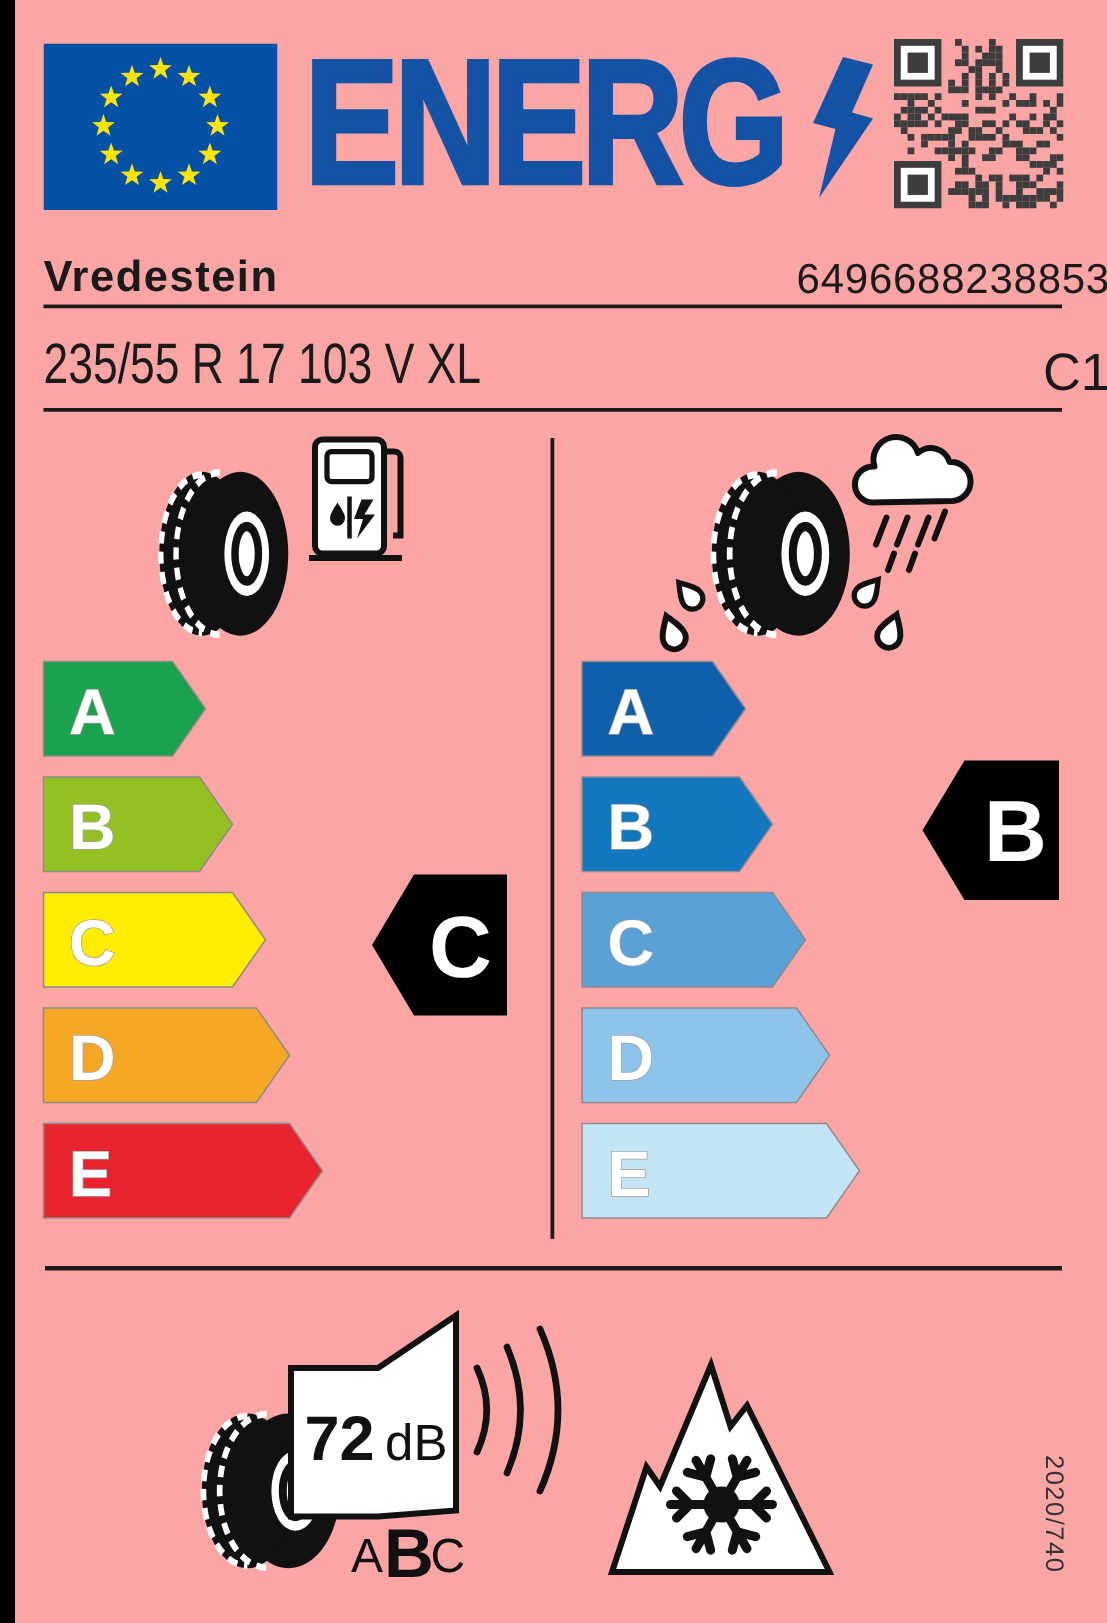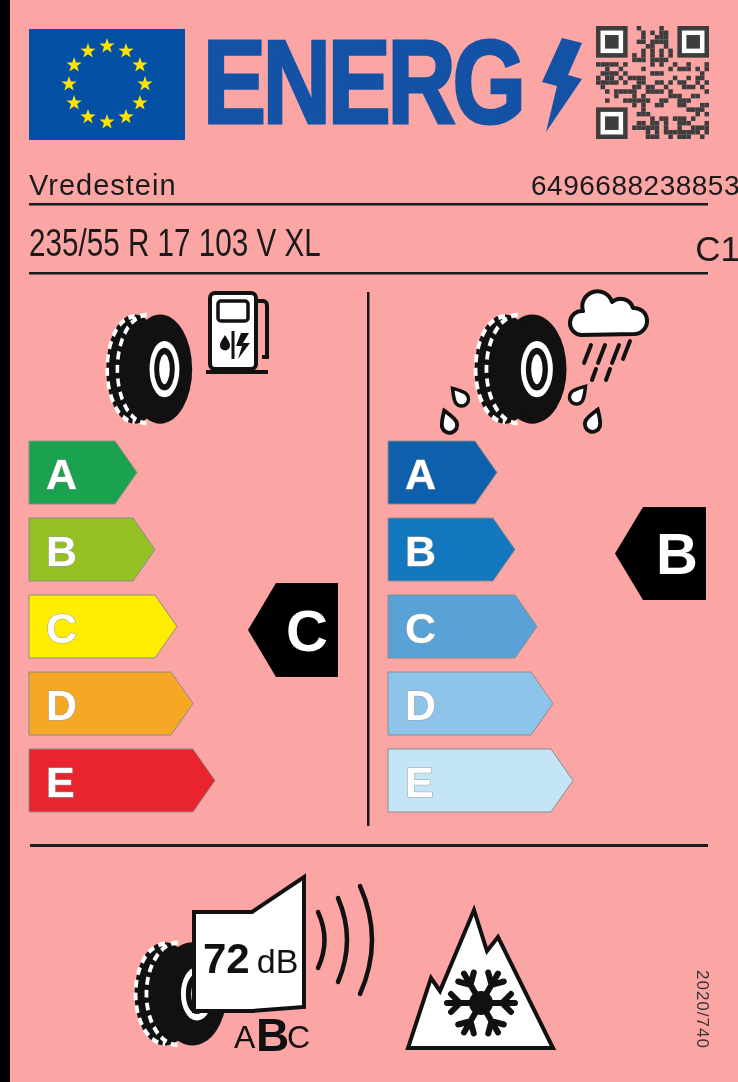--- a/index.html
+++ b/index.html
@@ -3,21 +3,21 @@
 <meta charset="utf-8">
 <style>
   html,body{margin:0;padding:0;background:#fff;}
   #label{position:relative;width:738px;height:1082px;background:#fca5a5;overflow:hidden;
          font-family:"Liberation Sans",sans-serif;padding-left:32px;}
   .abs{position:absolute;}
   #left-strip{left:0;top:0;width:10px;height:1082px;background:#000;}
   #energ{left:203px;top:28px;font-size:118px;line-height:0.92;font-weight:700;
          letter-spacing:-4px;-webkit-text-stroke:3px currentColor;
          transform:scaleX(0.80);transform-origin:left top;white-space:nowrap;}
-  #brand{left:29px;top:169px;font-size:29px;font-weight:400;letter-spacing:1px;color:#1a1a1a;}
+  #brand{left:29px;top:169px;font-size:29px;font-weight:700;letter-spacing:1px;color:#1a1a1a;}
   #identifier{right:30px;top:170px;font-size:28px;color:#1a1a1a;letter-spacing:0.5px;}
   #size-row{left:29px;top:222px;font-size:38px;color:#1a1a1a;transform:scaleX(0.78);
             transform-origin:left top;white-space:nowrap;}
   #class-row{right:30px;top:229px;font-size:35px;color:#1a1a1a;}
   #regulation{left:712px;top:970px;font-size:17px;color:#333;letter-spacing:1px;
               transform:rotate(90deg);transform-origin:top left;white-space:nowrap;}
   svg text{font-family:"Liberation Sans",sans-serif;}
   .bar-letter{font-size:43px;font-weight:700;fill:#fff;stroke:#9e9e9e;stroke-width:1px;paint-order:stroke;}
   .ind-letter{font-size:58px;font-weight:700;fill:#fff;}
   .noise-72{font-size:42px;font-weight:700;fill:#111;}

